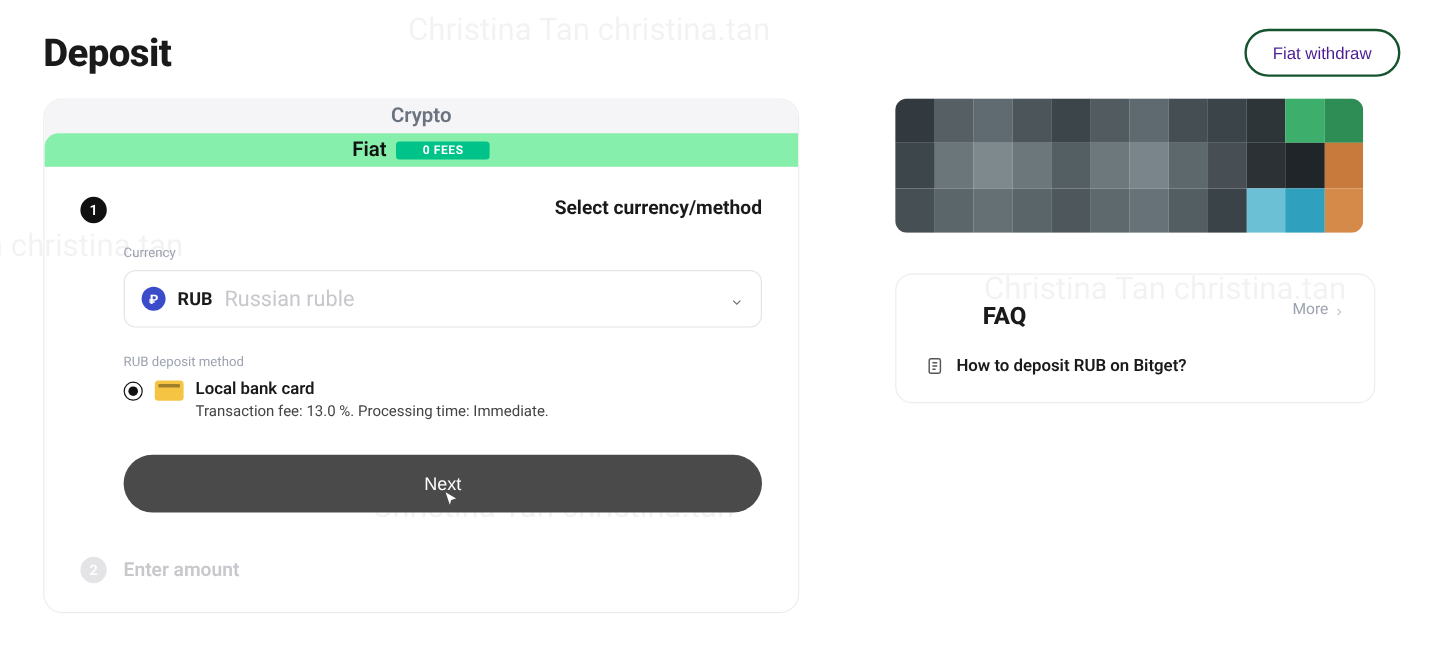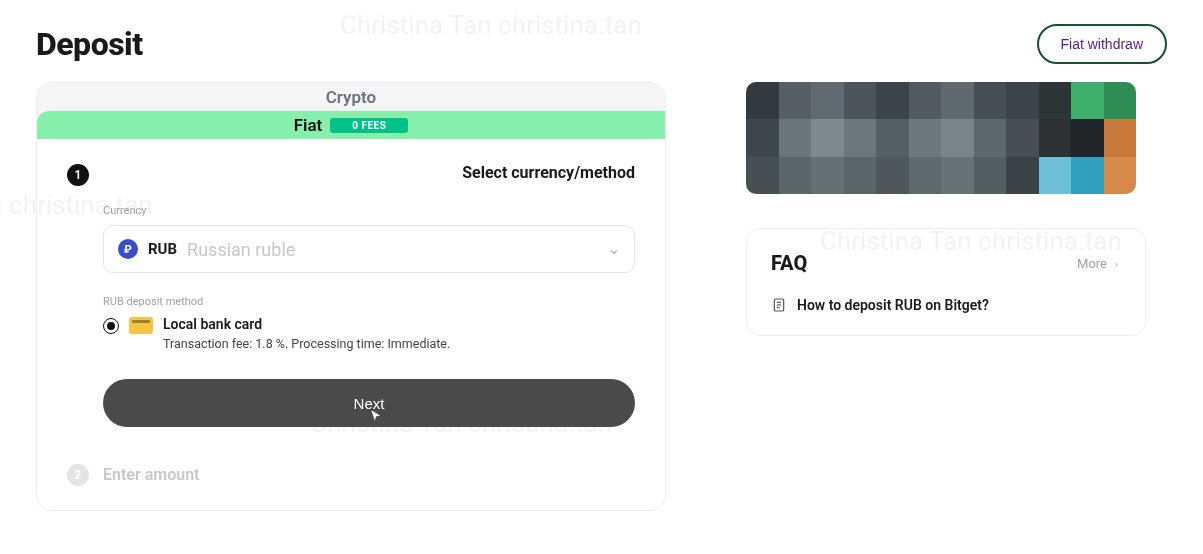--- a/index.html
+++ b/index.html
@@ -220,22 +220,23 @@
   }
   .px { width: 100%; height: 100%; }
   .faq-card {
     border: 1px solid #ededed;
     border-radius: 14px;
     padding: 22px 24px;
   }
   .faq-head {
     display: flex;
     justify-content: space-between;
-    align-items: center;
+    align-items: flex-start;
     margin-bottom: 22px;
+    margin-left: 48px;
   }
   .faq-title { font-size: 20px; font-weight: 800; }
   .more-link {
     font-size: 13px; color: #9ca3af;
     display: flex; align-items: center; gap: 4px;
     cursor: pointer;
   }
   .faq-item {
     display: flex; align-items: center; gap: 10px;
     font-size: 14px; font-weight: 600;
@@ -292,21 +293,21 @@
             </div>
 
             <div class="field-label">RUB deposit method</div>
             <div class="method-row">
               <span class="radio-outer">
                   <span class="radio-inner"></span>
                 </span>
               <span class="card-icon"></span>
               <div class="method-text">
                 <div class="method-name">Local bank card</div>
-                <div class="method-sub">Transaction fee: 1.8 %. Processing time: Immediate.</div>
+                <div class="method-sub">Transaction fee: 13.0 %. Processing time: Immediate.</div>
               </div>
             </div>
 
             <button class="next-btn">
               <span>Next</span>
               <span class="cursor-icon">
                 <svg viewBox="0 0 24 24" fill="#fff">
                     <path d="M4 2l6 18 2-7 7-2z"></path>
                   </svg>
               </span>

